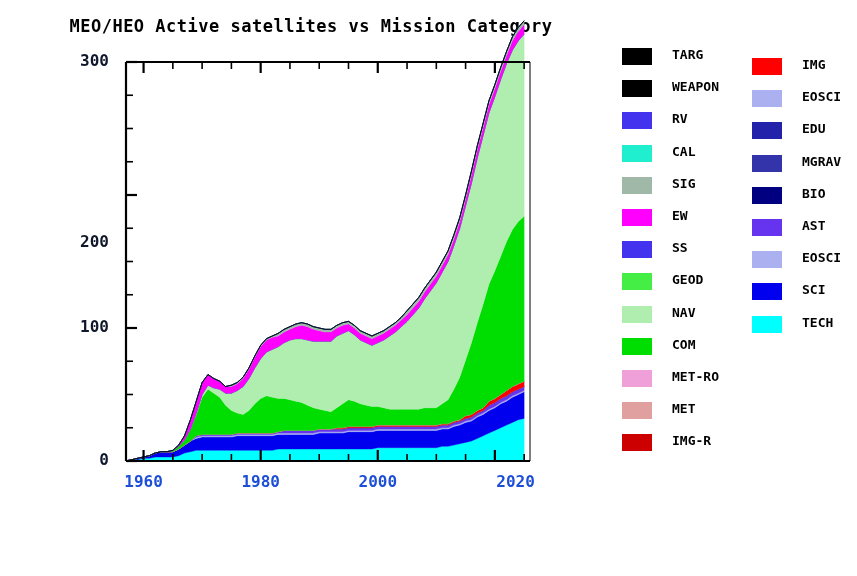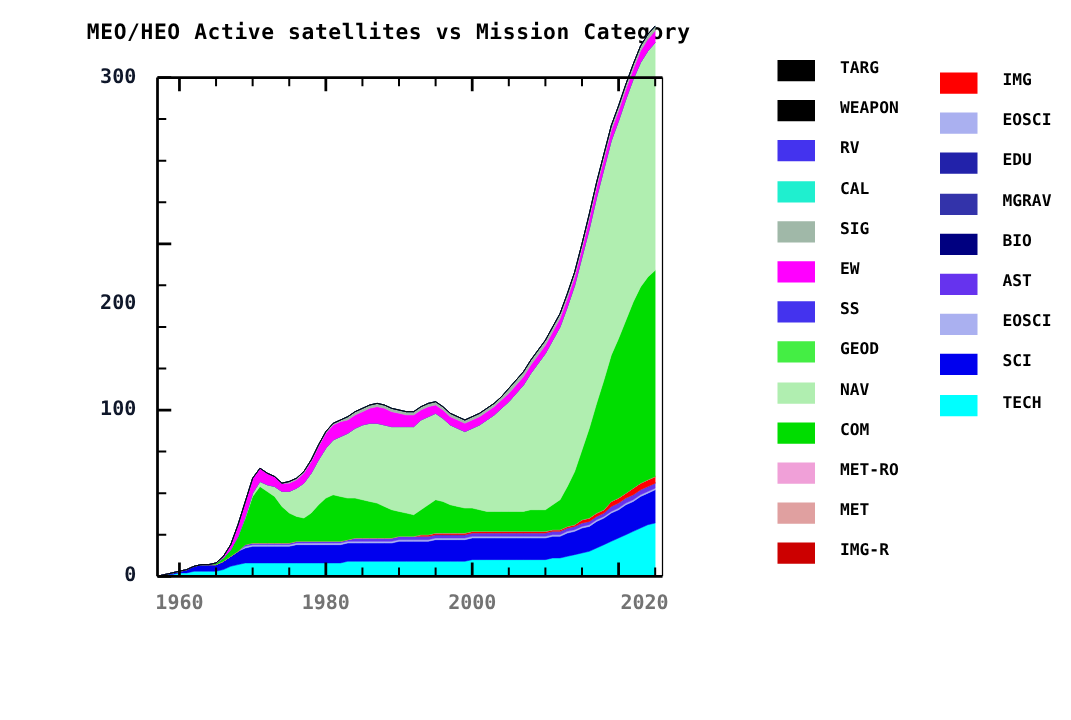--- a/index.html
+++ b/index.html
@@ -19,21 +19,21 @@
   }
 
   #plot-svg{position:absolute;left:0;top:0;}
 
   .ytick-label{
     font-size:16px;font-weight:bold;color:#0f172a;
     text-align:right;width:60px;
     font-family:"DejaVu Sans Mono","Liberation Mono",monospace;
   }
   .xtick-label{
-    font-size:16px;font-weight:bold;color:#737373;
+    font-size:16px;font-weight:bold;color:#1d4ed8;
     text-align:center;width:80px;
     font-family:"DejaVu Sans Mono","Liberation Mono",monospace;
   }
 
   .legend-col{position:absolute;top:0;left:0;}
   .legend-item{position:absolute;height:28px;}
   .legend-swatch{
     position:absolute;left:0;top:0;width:30px;height:17px;
   }
   .legend-label{

